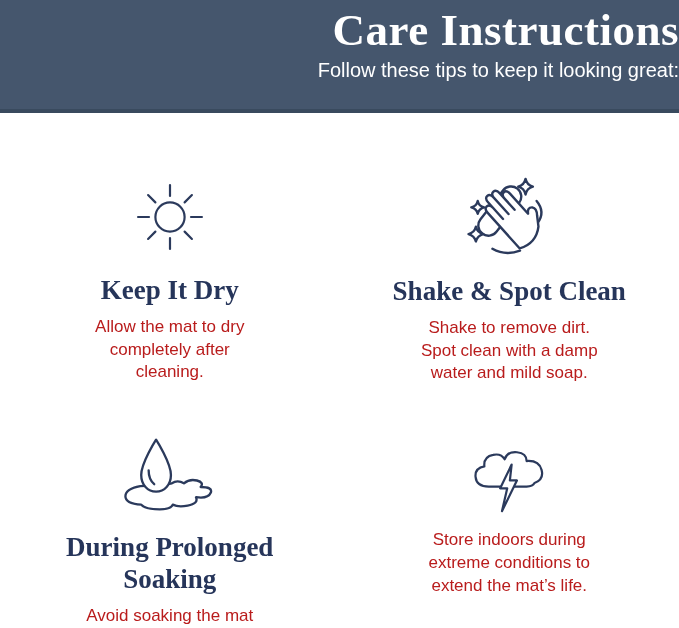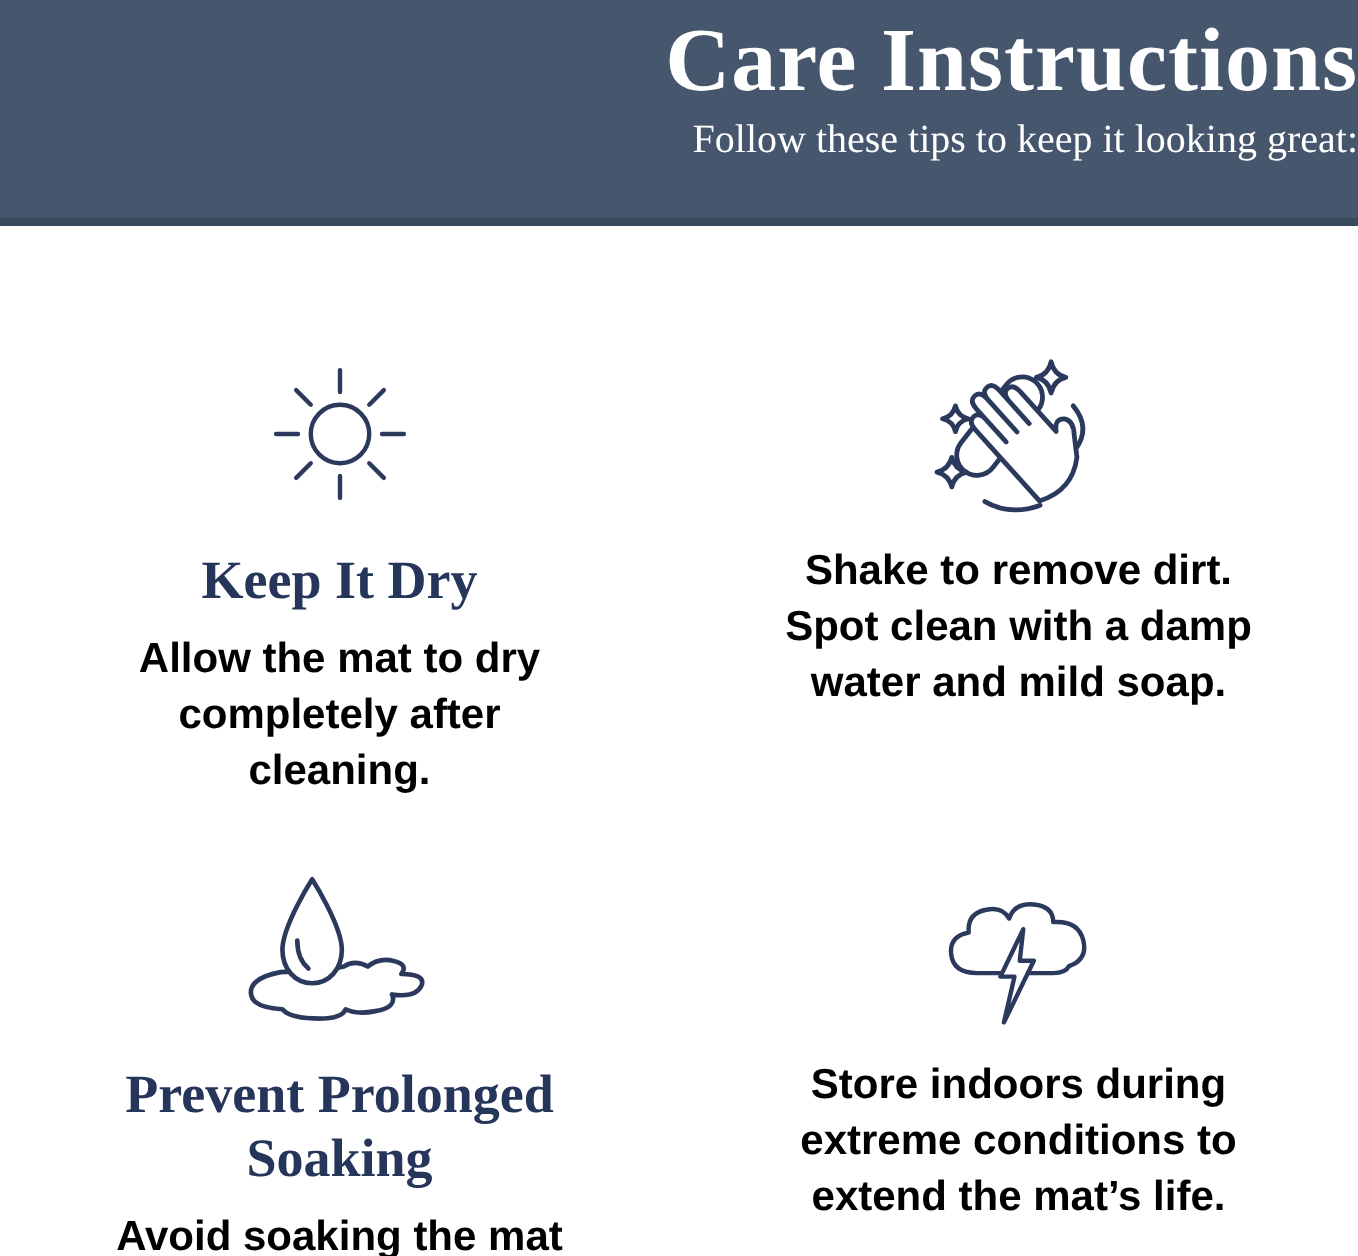--- a/index.html
+++ b/index.html
@@ -26,21 +26,21 @@
     margin: 0;
     padding-top: 7px;
     font-family: "Liberation Serif", serif;
     font-weight: bold;
     font-size: 45px;
     line-height: 1.05;
     letter-spacing: 0.5px;
   }
   .header p {
     margin: 5px 0 0 0;
-    font-family: Liberation Serif, serif;
+    font-family: Liberation Sans, sans-serif;
     font-size: 20px;
     line-height: 1.1;
   }
   
   .grid {
     display: grid;
     grid-template-columns: 1fr 1fr;
     grid-template-rows: 257px 258px;
   }
   .cell {
@@ -68,26 +68,25 @@
     margin: 16px 0 0 0;
     font-family: "Liberation Serif", serif;
     font-weight: bold;
     font-size: 27px;
     line-height: 1.18;
     color: #26355a;
     white-space: pre-line;
   }
   .tip-desc {
     margin: 9px 0 0 0;
-    font-size: 21px;
+    font-size: 17px;
     line-height: 1.34;
-    color: #000000;
+    color: #b91c1c;
     white-space: pre-line;
     max-width: 250px;
-    font-weight: bold;
   }
 </style>
 </head>
 <body>
 
 <header class="header">
   <h1>Care Instructions</h1>
   <p>Follow these tips to keep it looking great:</p>
 </header>
 
@@ -120,34 +119,35 @@
         <path d="M80 28 Q90 40 81 52"></path>
         <path d="M32 80 Q46 88 62 82"></path>
         <g transform="rotate(-42 52 48)">
           <path fill="#ffffff" d="M38 78 L38 26 Q38 20 42 20 Q46 20 46 26 L46 42 L46 18 Q46 12 50 12 Q54 12 54 18 L54 42 L54 19 Q54 13 58 13 Q62 13 62 19 L62 43 L62 27 Q62 21 66 21 Q70 21 70 27 L70 56 Q74 50 78 54 Q81 58 76 64 L69 74 Q55 86 38 78 Z"></path>
         </g>
         <path d="M68 4 Q69.5 11 76 12.5 Q69.5 14 68 21 Q66.5 14 60 12.5 Q66.5 11 68 4 Z"></path>
         <path d="M16 28 Q17.3 33.7 23 35 Q17.3 36.3 16 42 Q14.7 36.3 9 35 Q14.7 33.7 16 28 Z"></path>
         <path d="M14 56 Q15.6 62.4 22 64 Q15.6 65.6 14 72 Q12.4 65.6 6 64 Q12.4 62.4 14 56 Z"></path>
       </svg>
     </div>
+    <h2 class="tip-title">Shake &amp; Spot Clean</h2>
     <p class="tip-desc">Shake to remove dirt.
 Spot clean with a damp
 water and mild soap.</p>
   </section>
 
   <section class="cell">
     <div class="icon-box">
       <svg width="104" height="84" viewBox="0 0 112 90" stroke-width="2.5">
         <path d="M24 58 Q8 61 8 69 Q8 77 25 78 Q29 83 45 83 Q57 83 59 78 Q65 81 75 79 Q87 77 84 70 Q97 72 100 65 Q102 59 89 59 Q93 54 85 52 Q77 50 71 55 Q64 51 58 55 Q49 57 24 58 Z"></path>
         <path fill="#ffffff" d="M41 8 C41 8 25 33 25 46 C25 56.5 32 64 41 64 C50 64 57 56.5 57 46 C57 33 41 8 41 8 Z"></path>
         <path d="M33 41 Q33 51 39 56"></path>
       </svg>
     </div>
-    <h2 class="tip-title">Prevent Prolonged
+    <h2 class="tip-title">During Prolonged
 Soaking</h2>
     <p class="tip-desc">Avoid soaking the mat
 with water to prevent
 natural coir runoff.</p>
   </section>
 
   <section class="cell">
     <div class="icon-box">
       <svg width="88" height="84" viewBox="0 0 100 92" stroke-width="2.5">
         <path d="M70 58 L27 58 Q13 58 12 47 Q11 37 22 35 Q21 24 32 22 Q41 20 45 27 Q48 18 59 19 Q70 20 70 29 Q84 28 87 39 Q90 50 79 54 Q77 58 70 58 Z"></path>

